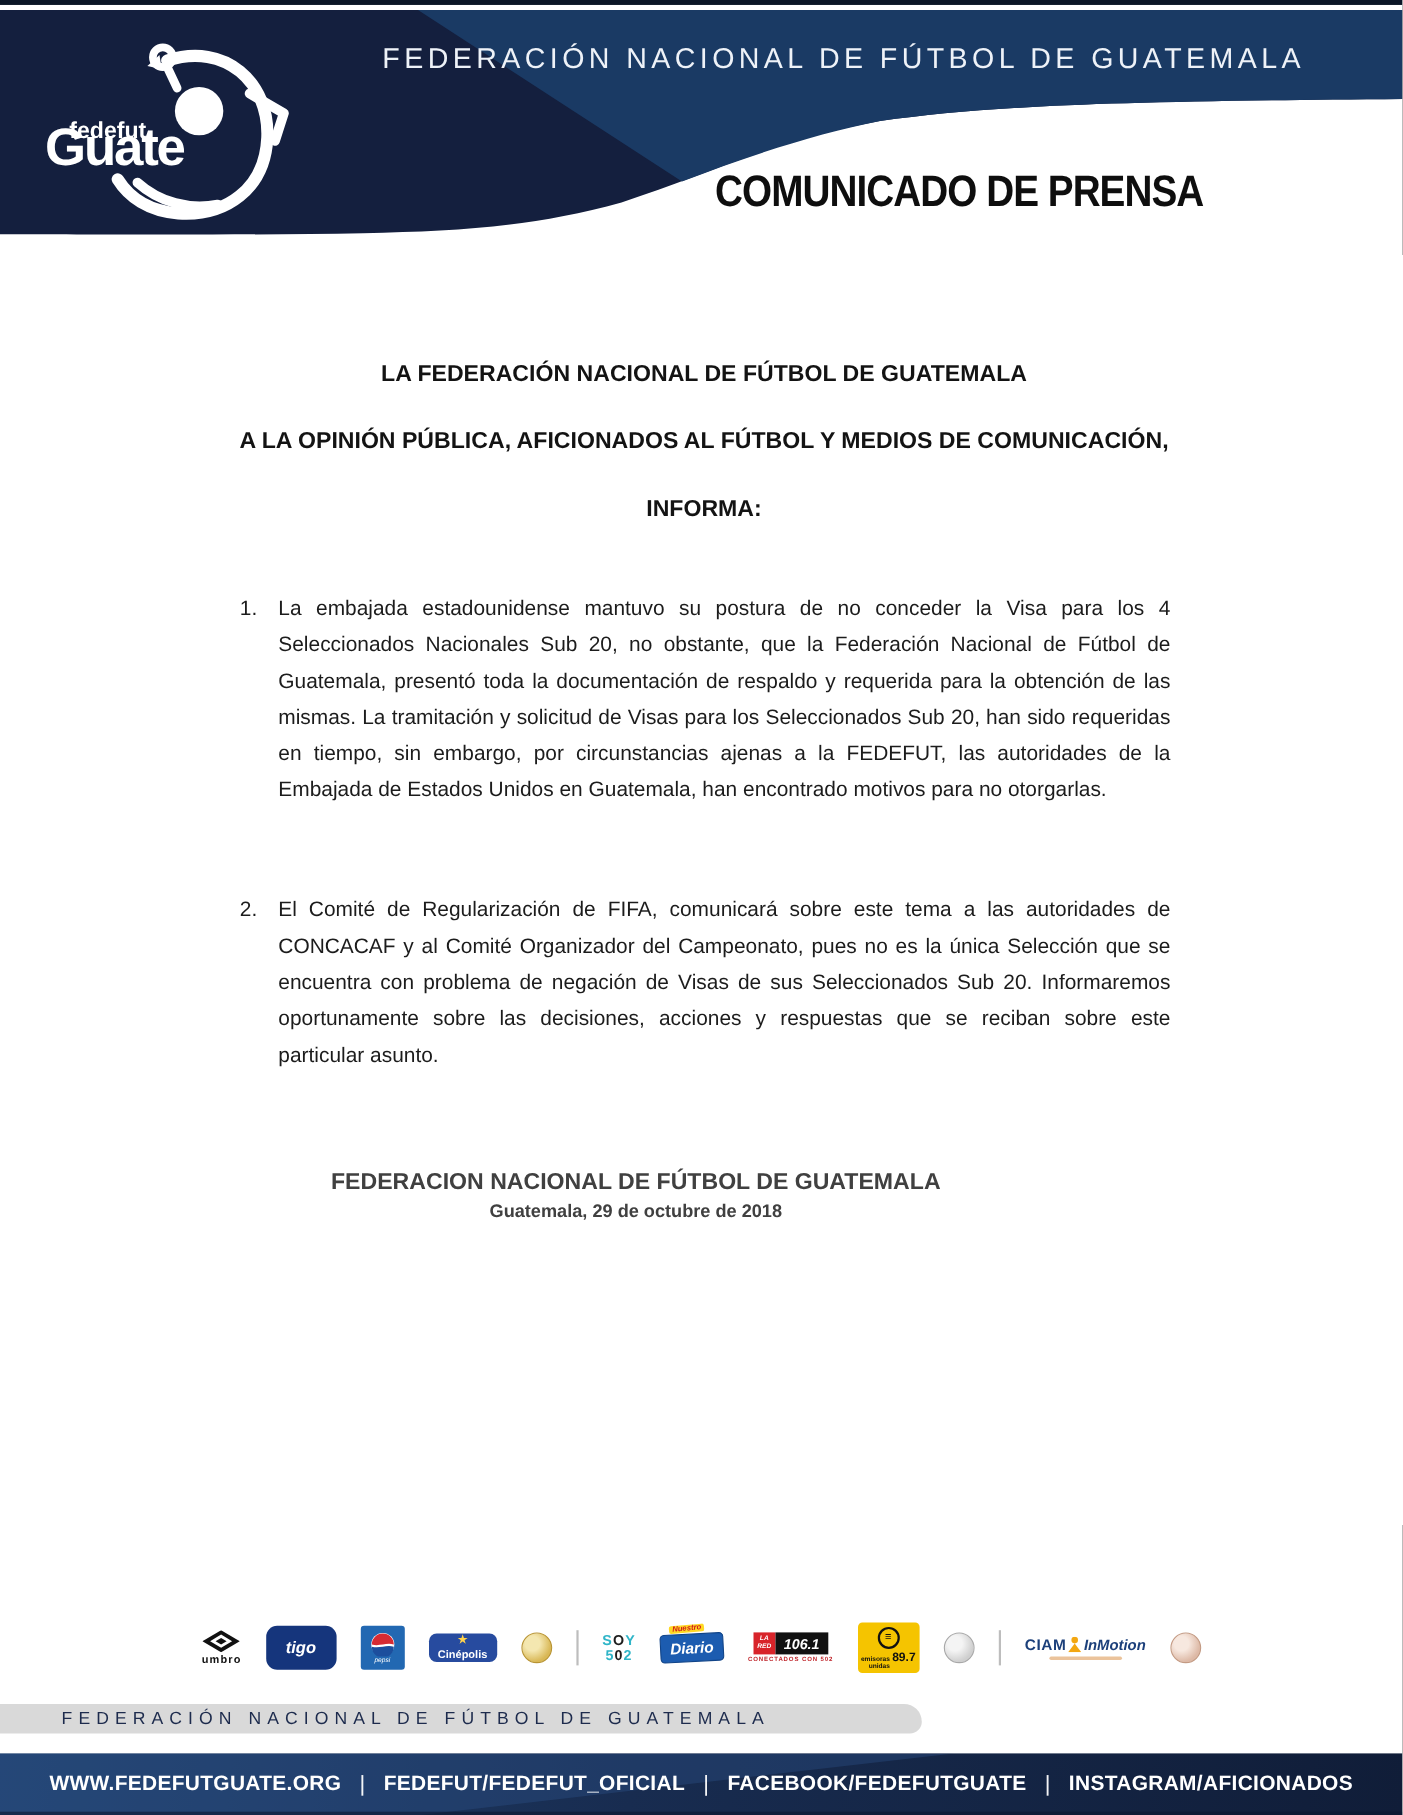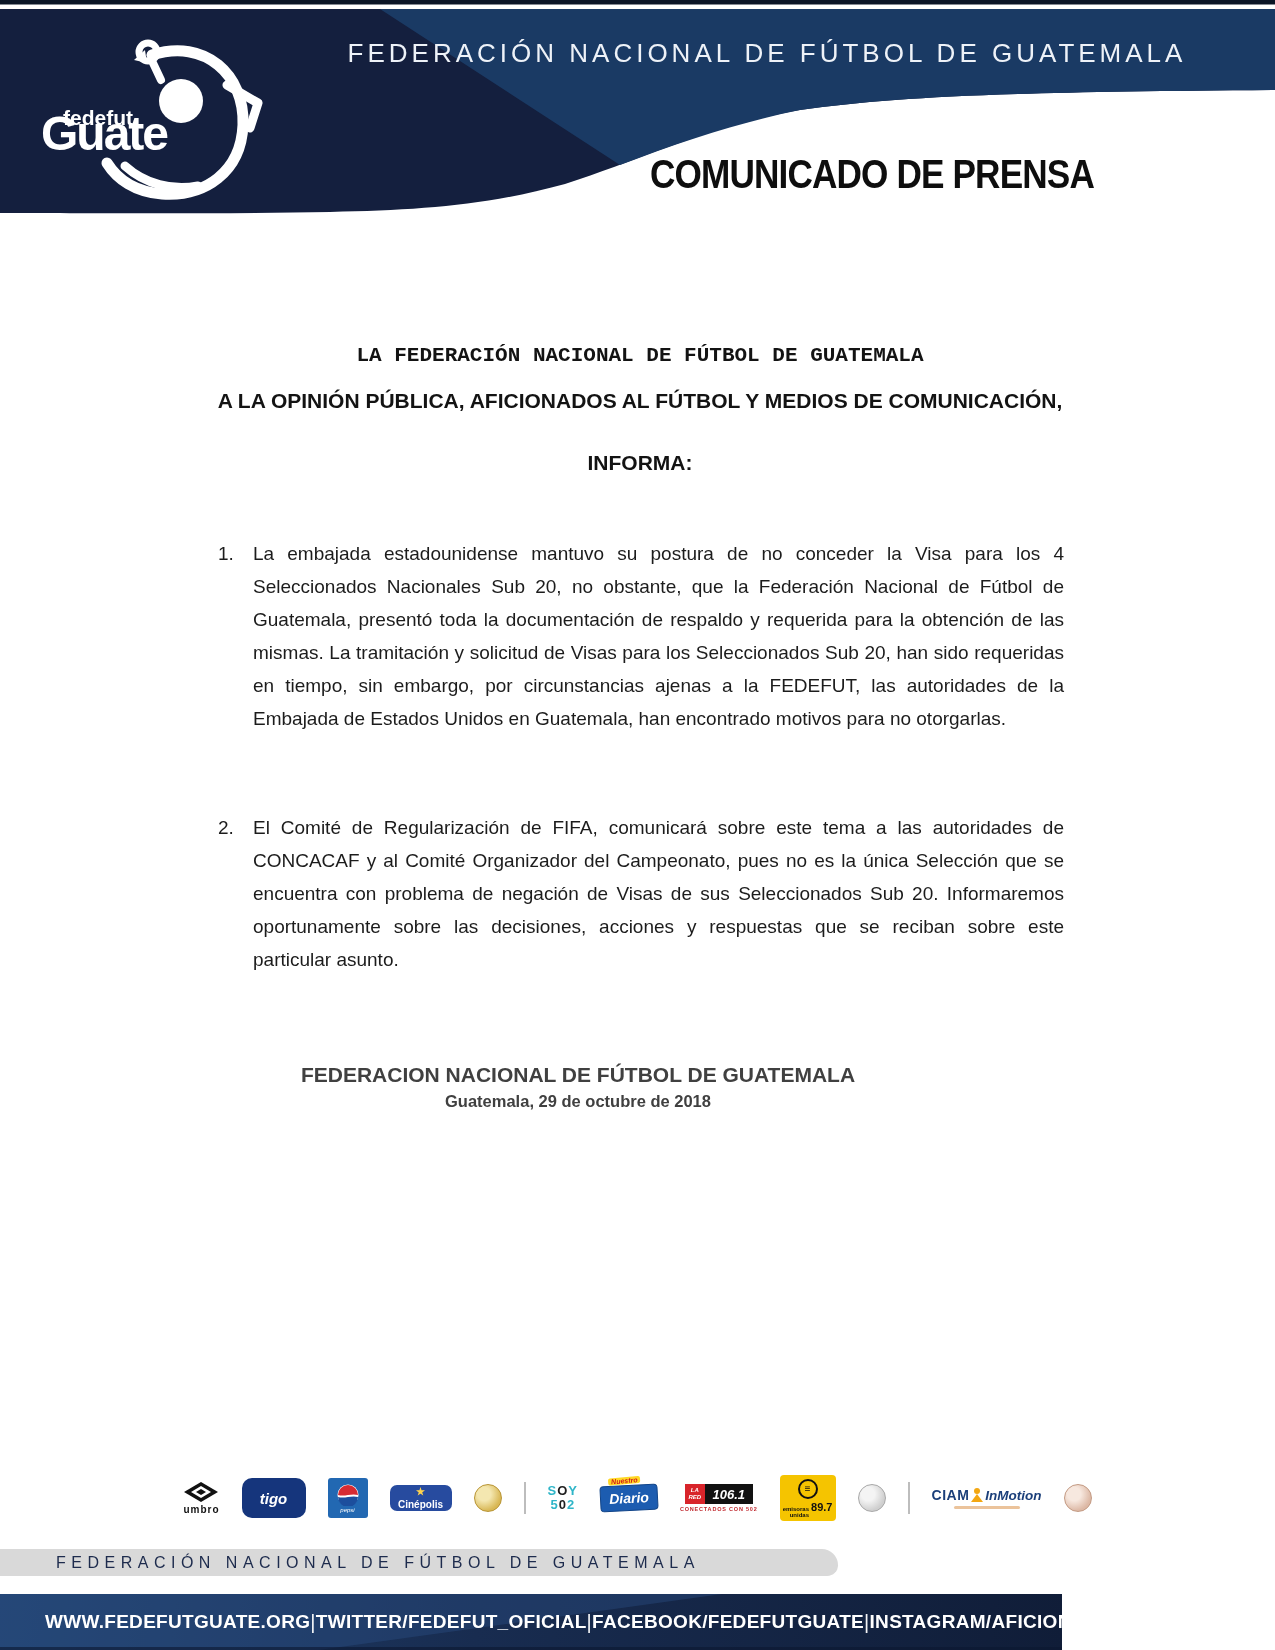--- a/index.html
+++ b/index.html
@@ -11,21 +11,21 @@
   .header-svg{position:absolute;top:0;left:0;}
   .banner-title{position:absolute;top:38px;left:260px;width:1014px;text-align:center;
       font-size:26px;letter-spacing:4px;color:#eef2f8;white-space:nowrap;font-weight:400;}
   .doc-title{position:absolute;top:152px;left:620px;width:500px;text-align:center;
       font-size:40px;font-weight:700;color:#0e0e0e;letter-spacing:-1px;white-space:nowrap;
       transform:scaleX(.88);transform-origin:center;}
 
   
   .heading{position:absolute;left:216px;width:848px;text-align:center;font-weight:700;
       font-size:21px;color:#131313;white-space:nowrap;}
-  .h1{top:344px;font-family:Liberation Mono, monospace;} .h2{top:389px;} .h3{top:451px;}
+  .h1{top:328px;} .h2{top:389px;} .h3{top:451px;}
   .item{position:absolute;left:216px;width:848px;}
   .item-1{top:537px;} .item-2{top:811px;}
   .num{position:absolute;left:2px;top:0;font-size:19px;line-height:33px;color:#1c1c1c;}
   .itxt{margin:0 0 0 37px;font-size:19px;line-height:33px;text-align:justify;color:#1c1c1c;}
   .sig{position:absolute;left:0;width:1156px;text-align:center;font-weight:700;color:#404040;}
   .sig1{top:1063px;font-size:21px;}
   .sig2{top:1092px;font-size:16.5px;}
 
   
   .sponsors{position:absolute;top:1462px;left:0;width:1275px;height:72px;display:flex;
@@ -78,21 +78,21 @@
   
   .ciam-row{display:flex;align-items:center;gap:2px;}
   .ciam-name{color:#1b3f7a;font-weight:700;font-size:14px;letter-spacing:.5px;}
   .ciam-brand{color:#1b3f7a;font-weight:700;font-style:italic;font-size:13.5px;}
   .ciam-line{width:66px;height:3px;background:#e8b98a;opacity:.85;margin-top:3px;border-radius:2px;}
 
   
   .strip{position:absolute;top:1549px;left:0;width:838px;height:27px;background:#d9d9d9;
       border-radius:0 18px 12px 0;color:#1d2b4d;font-size:16px;letter-spacing:5.5px;font-weight:500;
       line-height:28px;padding-left:56px;box-sizing:border-box;white-space:nowrap;}
-  .navbar{position:absolute;top:1594px;left:0;width:1062px;height:56px;
+  .navbar{position:absolute;top:1594px;left:0;width:1275px;height:56px;
       background:linear-gradient(97deg,#21426e,#182c50 45%,#101d38);}
   .navbar::before{content:"";position:absolute;inset:0;background:#2d528a;opacity:.38;
       clip-path:polygon(0 0,68% 0,30% 100%,0 100%);}
   .navbar::after{content:"";position:absolute;left:0;bottom:0;width:100%;height:3px;background:#0c1730;opacity:.6;}
   .links{position:relative;display:flex;justify-content:space-between;align-items:center;height:100%;
       padding:0 45px;color:#fff;font-weight:700;font-size:19px;letter-spacing:.3px;white-space:nowrap;}
   .link-sep{font-weight:400;font-size:20px;opacity:.95;}
 </style>
 </head>
 <body>
@@ -232,21 +232,21 @@
 
     <span class="coin coin-bronze"></span>
   </div>
 
   <div class="strip">FEDERACIÓN NACIONAL DE FÚTBOL DE GUATEMALA</div>
 
   <div class="navbar">
     <div class="links">
       <span>WWW.FEDEFUTGUATE.ORG</span>
       <span class="link-sep">|</span>
-      <span>TWITTER/FEDEFUT_OFICIAL</span>
+      <span>FEDEFUT/FEDEFUT_OFICIAL</span>
       <span class="link-sep">|</span>
       <span>FACEBOOK/FEDEFUTGUATE</span>
       <span class="link-sep">|</span>
       <span>INSTAGRAM/AFICIONADOS</span>
     </div>
   </div>
 
 </div>
 
 </body></html>

